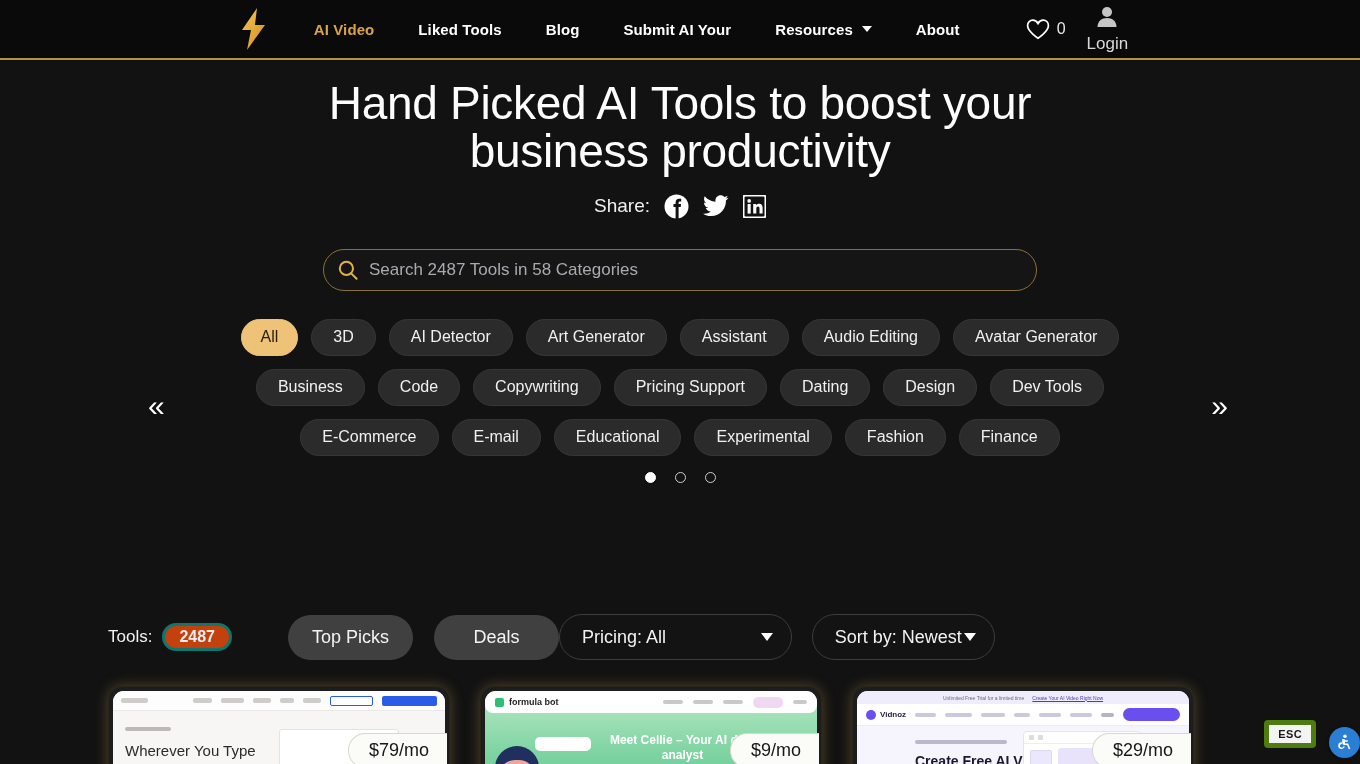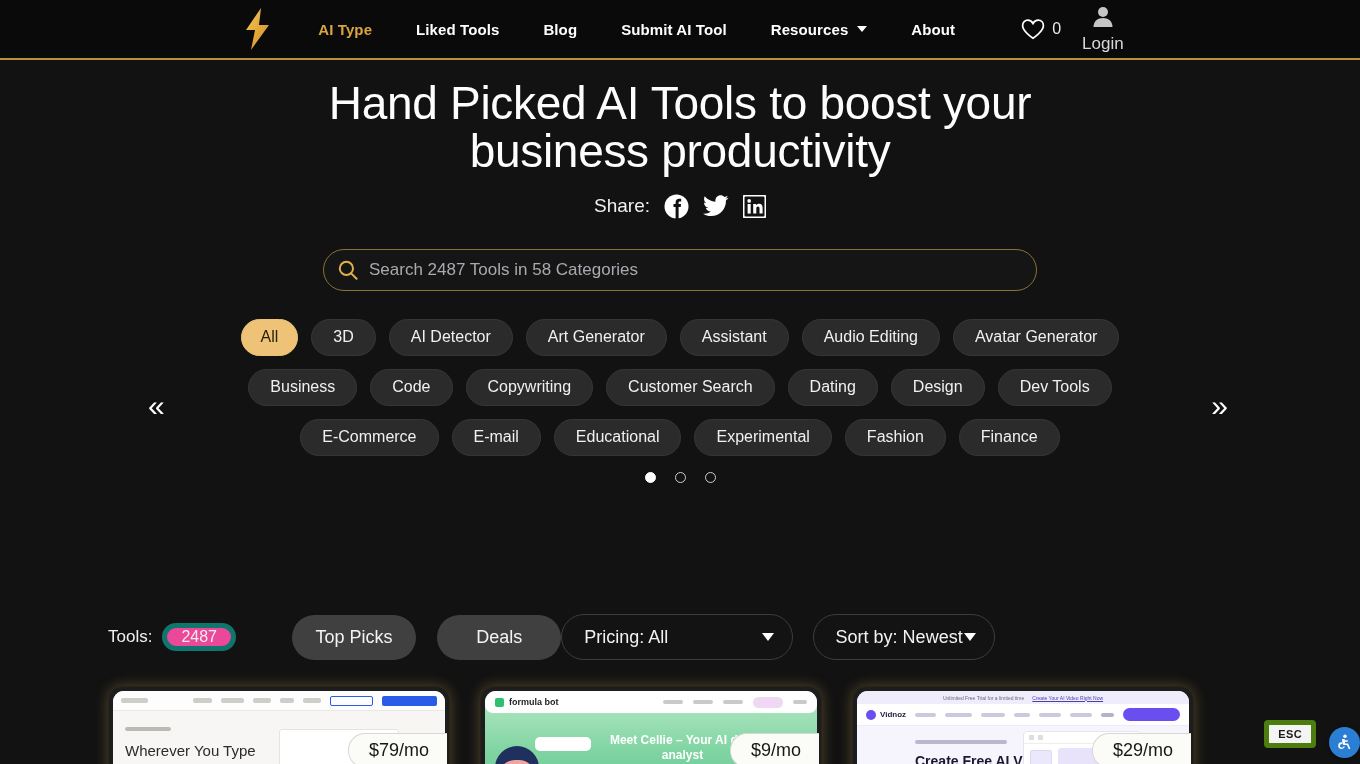--- a/index.html
+++ b/index.html
@@ -185,26 +185,27 @@
     left: 0;
     width: 1103px;
     padding: 0 108px;
     display: flex;
     align-items: center;
   }
   .tools-label { font-size: 17px; color: #f0f0f0; margin-right: 10px; }
   .tools-count {
     height: 28px;
     border-radius: 14px;
-    border: 5px solid #0f766e;
-    background: #ec4899;
+    border: 3px solid #0f766e;
+    background: #c2410c;
     color: #ededed;
     font-size: 16px;
     display: flex; align-items: center;
     padding: 0 14px;
+    font-weight: bold;
   }
   .seg-btn {
     height: 45px;
     border-radius: 23px;
     background: #404040;
     color: #f3f3f3;
     font-size: 18px;
     display: flex; align-items: center; justify-content: center;
     cursor: pointer;
     border: none;
@@ -375,30 +376,30 @@
             <stop offset="0%" stop-color="#f6c85a"></stop>
             <stop offset="100%" stop-color="#d08b1e"></stop>
           </linearGradient>
         </defs>
         <path d="M19 1 L4 23 L13 23 L9 43 L27 18 L17 18 Z" fill="url(#boltg)"></path>
       </svg>
     </div>
 
     <div class="nav-links">
       <div class="nav-link active">
-        <span>AI Type</span>
+        <span>AI Video</span>
       </div>
       <div class="nav-link">
         <span>Liked Tools</span>
       </div>
       <div class="nav-link">
         <span>Blog</span>
       </div>
       <div class="nav-link">
-        <span>Submit AI Tool</span>
+        <span>Submit AI Your</span>
       </div>
       <div class="nav-link has-caret">
         <span>Resources</span>
         <span class="caret"></span>
       </div>
       <div class="nav-link">
         <span>About</span>
       </div>
     </div>
 
@@ -471,21 +472,21 @@
       <div class="pill">AI Detector</div>
       <div class="pill">Art Generator</div>
       <div class="pill">Assistant</div>
       <div class="pill">Audio Editing</div>
       <div class="pill">Avatar Generator</div>
     </div>
     <div class="cat-row">
       <div class="pill">Business</div>
       <div class="pill">Code</div>
       <div class="pill">Copywriting</div>
-      <div class="pill">Customer Search</div>
+      <div class="pill">Pricing Support</div>
       <div class="pill">Dating</div>
       <div class="pill">Design</div>
       <div class="pill">Dev Tools</div>
     </div>
     <div class="cat-row">
       <div class="pill">E-Commerce</div>
       <div class="pill">E-mail</div>
       <div class="pill">Educational</div>
       <div class="pill">Experimental</div>
       <div class="pill">Fashion</div>

